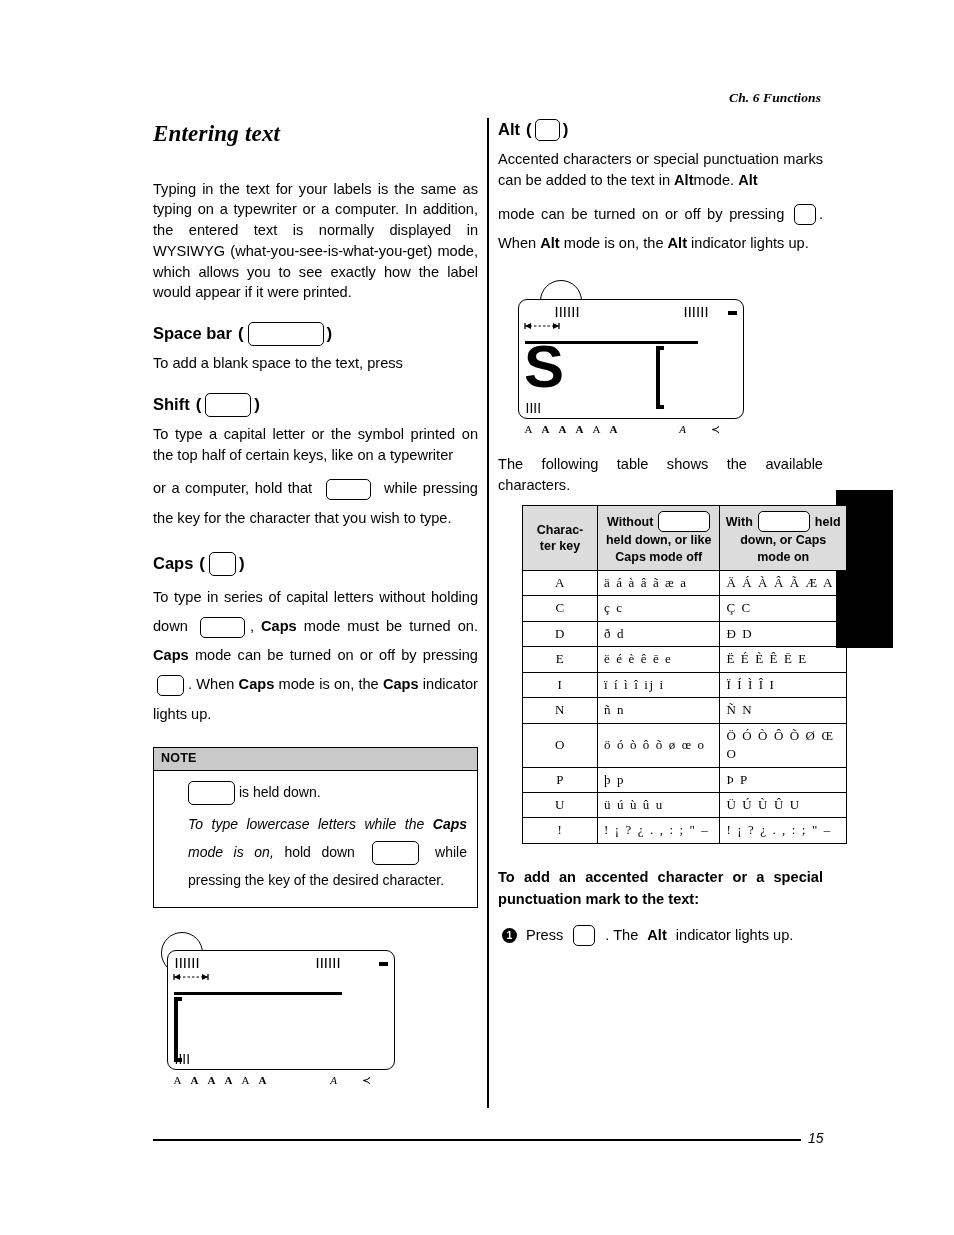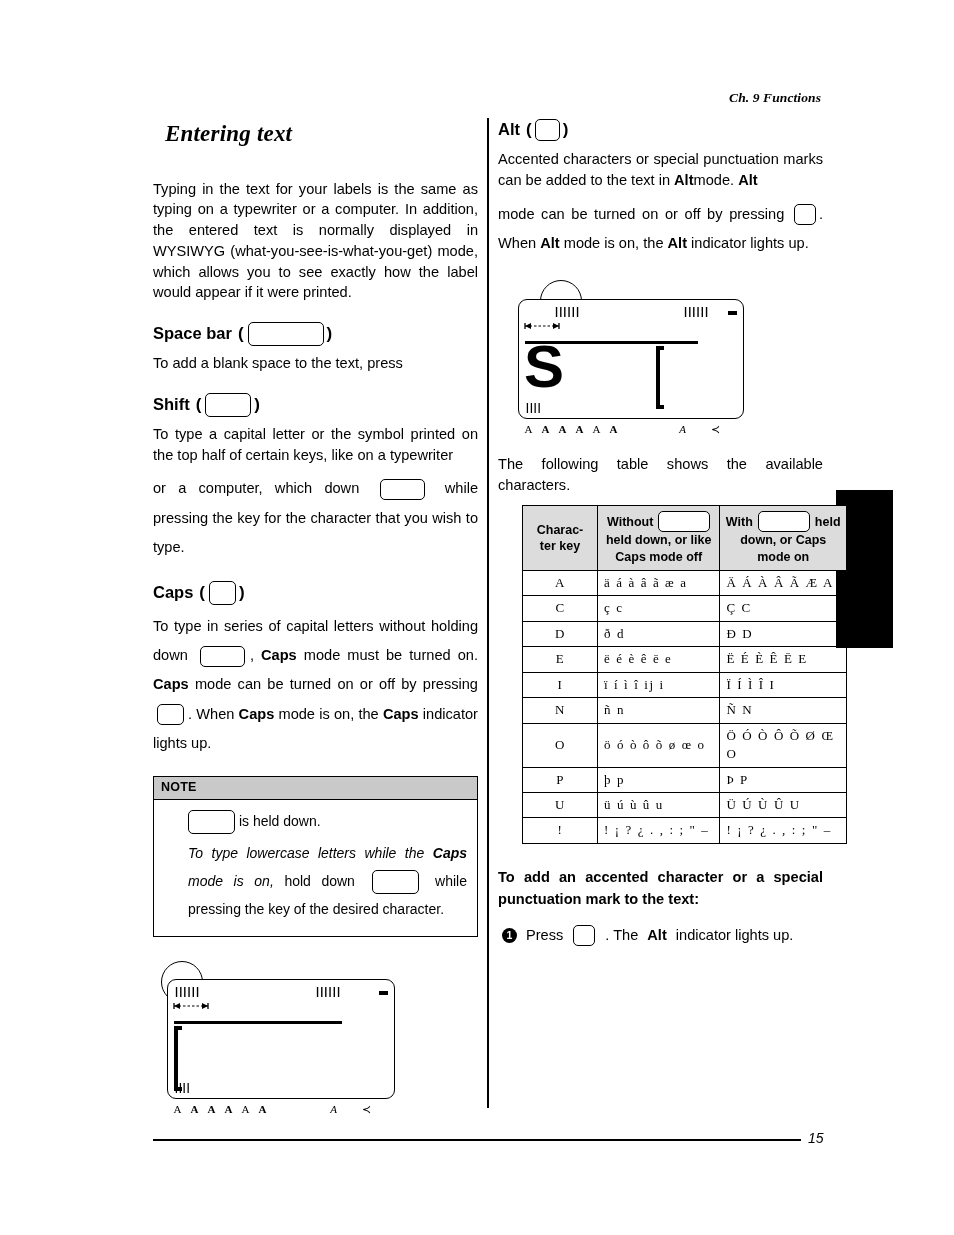--- a/index.html
+++ b/index.html
@@ -60,21 +60,21 @@
     line-height: 1.42;
   }
   .col-left  { left: 153px; top: 118px; width: 325px; }
   .col-right { left: 498px; top: 118px; width: 325px; }
 
   h1.sec-title {
     font-family: "Liberation Serif", serif;
     font-style: italic;
     font-weight: bold;
     font-size: 23px;
-    margin: 0 0 28px 12px;
+    margin: 0 0 28px 0;
     letter-spacing: .2px;
   }
   h2.sub-title {
     font-family: "Liberation Sans", sans-serif;
     font-weight: bold;
     font-size: 16.5px;
     margin: 19px 0 7px 0;
     display: flex;
     align-items: center;
     gap: 0px;
@@ -271,21 +271,21 @@
     font-family: Liberation Sans, sans-serif;
     font-style: italic;
     font-size: 14px;
   }
 </style>
 </head>
 <body>
 
 <div class="page">
 
-  <div class="running-head">Ch. 9 Functions</div>
+  <div class="running-head">Ch. 6 Functions</div>
 
   <div class="col-divider"></div>
 
   <div class="thumb-tab"></div>
 
   <div class="col col-left">
 
     <h1 class="sec-title">Entering text</h1>
 
     <p class="body">Typing in the text for your labels is the same as typing on a typewriter or a computer. In addition, the entered text is normally displayed in WYSIWYG (what-you-see-is-what-you-get) mode, which allows you to see exactly how the label would appear if it were printed.</p>
@@ -299,21 +299,21 @@
     <p class="body">To add a blank space to the text, press</p>
 
     <h2 class="sub-title">
       <span>Shift</span>
       <span class="paren" style="margin:0 4px 0 6px;">(</span>
       <span class="key shiftw"></span>
       <span class="paren" style="margin-left:3px;">)</span>
     </h2>
     <p class="body">To type a capital letter or the symbol printed on the top half of certain keys, like on a typewriter</p>
     <p class="flow">
-      <span>or a computer, which down</span>
+      <span>or a computer, hold that</span>
       <span class="key shift" style="margin:0 8px;"></span>
       <span>while pressing the key for the character that you wish to type.</span>
     </p>
 
     <h2 class="sub-title">
       <span>Caps</span>
       <span class="paren" style="margin:0 4px 0 6px;">(</span>
       <span class="key capsw"></span>
       <span class="paren" style="margin-left:3px;">)</span>
     </h2>

